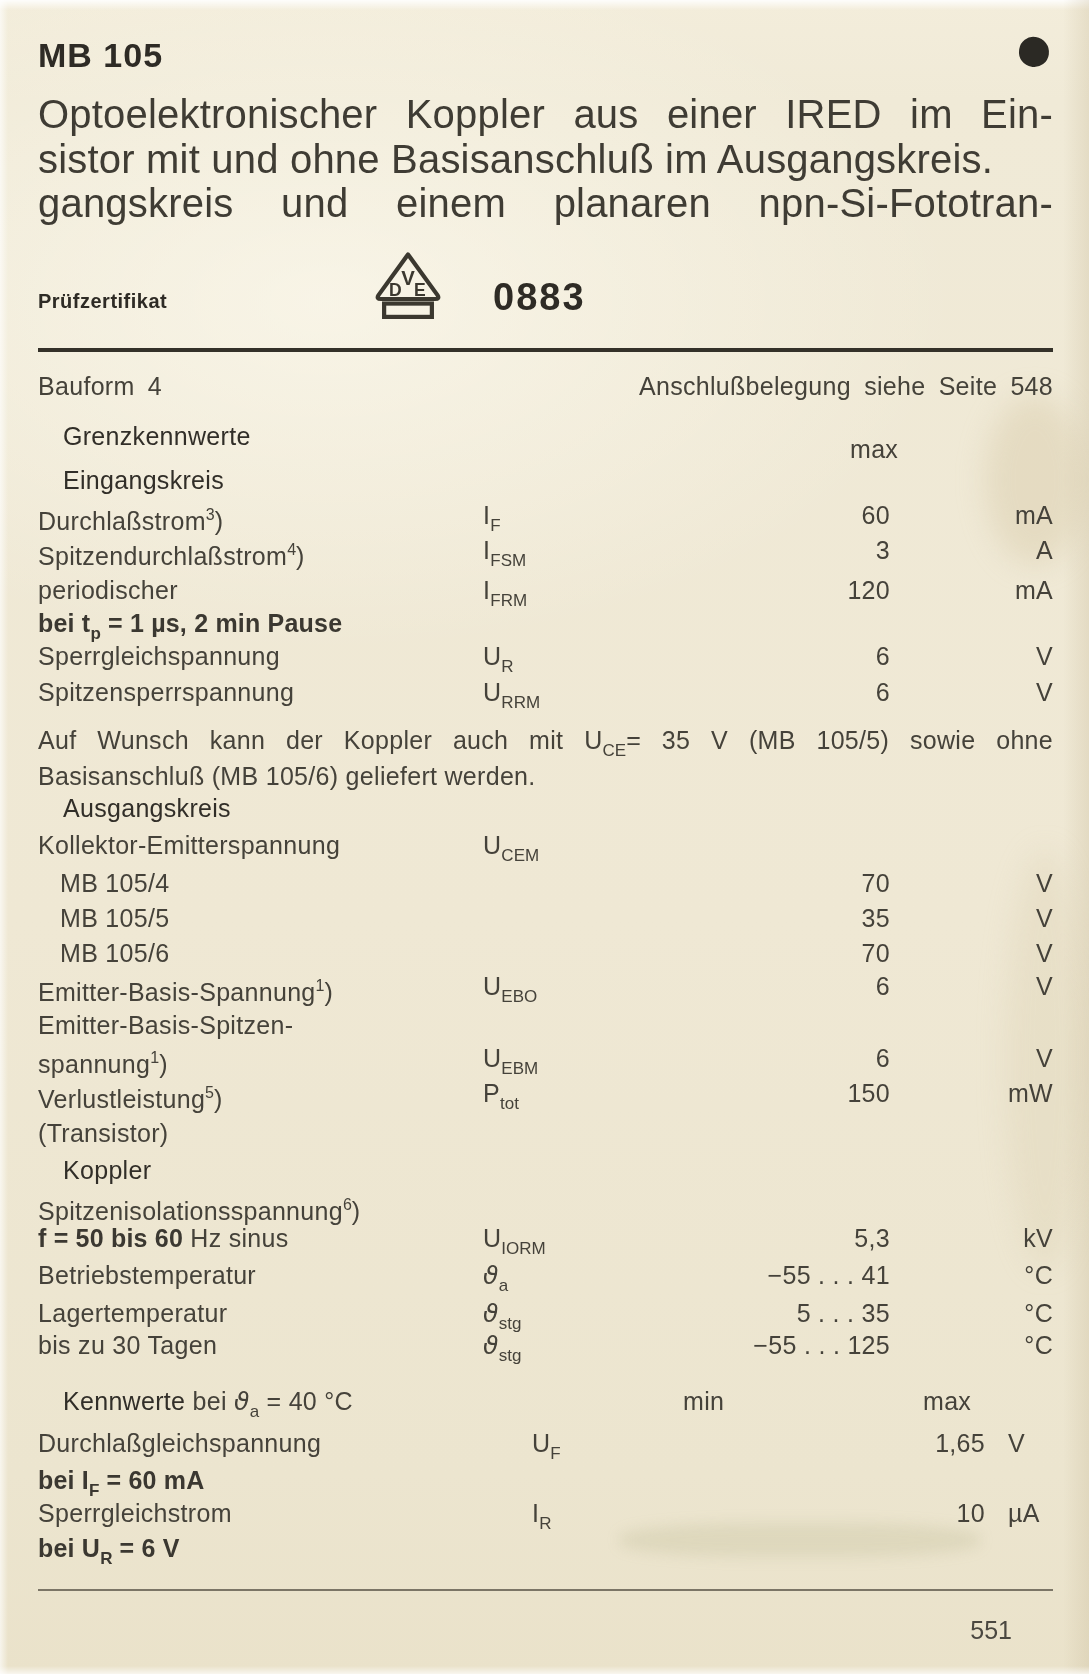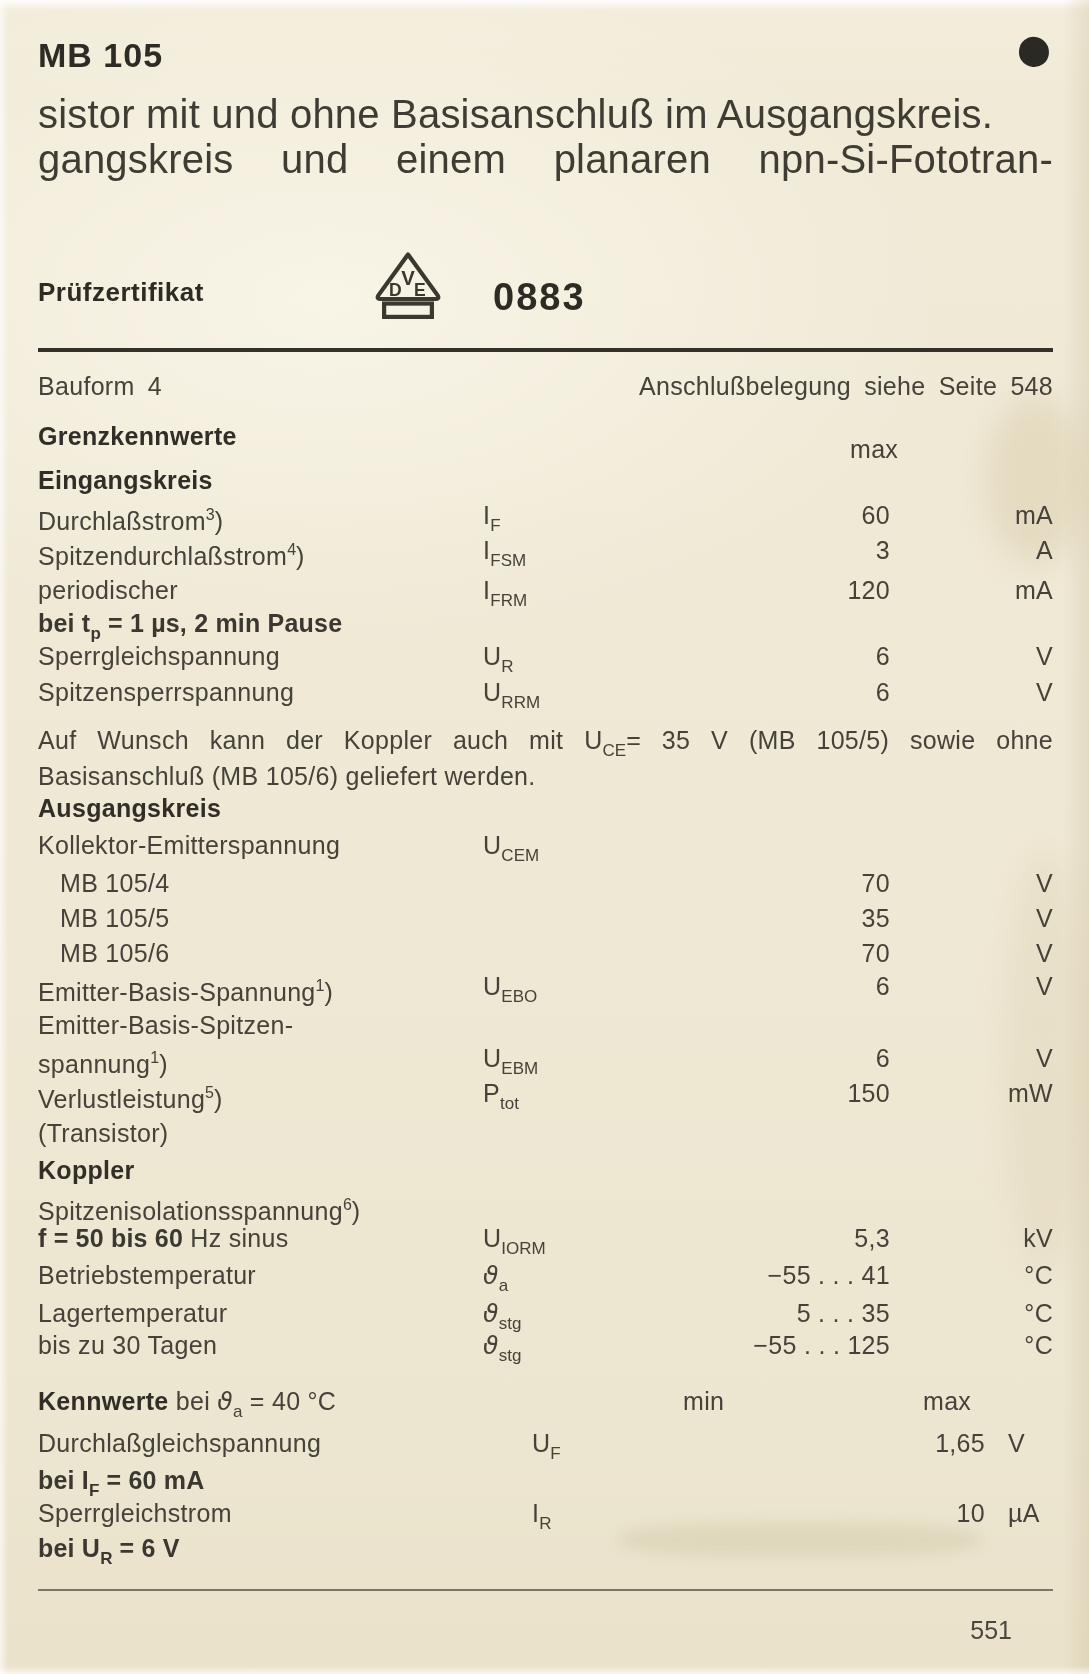--- a/index.html
+++ b/index.html
@@ -28,21 +28,21 @@
 
   
   .product-title { position:absolute; left:38px; top:35px; font-size:34px; line-height:40px;
                    font-weight:bold; color:#2e2b25; letter-spacing:1px; }
   .corner-dot { position:absolute; left:1019px; top:37px; width:30px; height:30px;
                 background:#2b2924; border-radius:48% 52% 50% 50%; transform:rotate(8deg); }
   .description { position:absolute; left:38px; top:92px; width:1015px;
                  font-size:40px; color:#3f3c34; letter-spacing:.2px; }
   .description .dline { line-height:44.5px; white-space:normal; }
   .description .jf { text-align:justify; text-align-last:justify; }
-  .cert-label { position:absolute; left:38px; top:275px; font-size:26px; line-height:34px;
+  .cert-label { position:absolute; left:38px; top:284px; font-size:20px; line-height:34px;
                 font-weight:bold; color:#2e2b25; letter-spacing:.5px;text-align:center; }
   .vde-logo { position:absolute; left:375px; top:250px; width:66px; height:72px; }
   .cert-number { position:absolute; left:493px; top:277px; font-size:38px; line-height:40px;
                  font-weight:bold; color:#2e2b25; letter-spacing:2px; }
 
   .rule-top    { position:absolute; left:38px; top:348px; width:1015px; height:4px; background:#343129; }
   .rule-bottom { position:absolute; left:38px; top:1589px; width:1015px; height:2px; background:#7b7566; }
 
   
   .row { position:absolute; left:38px; width:1015px; height:30px;
@@ -51,21 +51,21 @@
   .lbl.ind { left:22px; }
   .sym  { position:absolute; left:445px; }
   .sym2 { position:absolute; left:494px;text-align:center; }
   .val  { position:absolute; right:163px; text-align:right; }
   .unit { position:absolute; right:0;  text-align:right; }
   .val2 { position:absolute; right:68px; text-align:right; }
   .unit2{ position:absolute; left:970px; }
   .colhead-max  { position:absolute; left:812px; }
   .colhead-min2 { position:absolute; left:645px; }
   .colhead-max2 { position:absolute; left:885px; }
-  .b    { font-weight:bold; color:#312e28; }
+  .b    { font-weight:normal; color:#312e28;margin-left:25px; }
   .cond { font-weight:bold; color:#3b3831; letter-spacing:.2px; }
   .sp { font-size:16px; vertical-align:10px; letter-spacing:0; }
   .sb { font-size:17px; vertical-align:-7px; letter-spacing:0; }
   .th { font-family:"DejaVu Sans", sans-serif; font-style:italic; }
   .note { position:absolute; left:38px; width:1015px; font-size:25px; line-height:30px;
           letter-spacing:.3px; }
   .note.jf { text-align:justify; text-align-last:justify; }
   .wide { word-spacing:6px; }
   .info-right { position:absolute; right:0; }
   .page-number { position:absolute; left:38px; top:1615px; width:974px; height:30px;
@@ -81,20 +81,21 @@
   <div class="edge-right"></div>
   <div class="edge-bottom"></div>
   <div class="blob b1"></div>
   <div class="blob b2"></div>
   <div class="blob b3"></div>
 
   <div class="product-title">MB 105</div>
   <div class="corner-dot"></div>
 
   <div class="description">
+    <div class="dline jf">Optoelektronischer Koppler aus einer IRED im Ein-</div>
     <div class="dline">sistor mit und ohne Basisanschluß im Ausgangskreis.</div>
     <div class="dline jf">gangskreis und einem planaren npn-Si-Fototran-</div>
   </div>
 
   <div class="cert-label">Prüfzertifikat</div>
   <svg class="vde-logo" viewBox="0 0 94 102">
     <path d="M47 6 L89 64 Q92.5 69.5 85.5 69.5 L8.5 69.5 Q1.5 69.5 5 64 Z" fill="none" stroke="#3b382f" stroke-width="6" stroke-linejoin="round"></path>
     <rect x="13" y="76" width="68" height="19" fill="none" stroke="#3b382f" stroke-width="6"></rect>
     <text x="47" y="49" text-anchor="middle" font-size="29" font-weight="bold" font-family="Liberation Sans, sans-serif" fill="#3b382f">V</text>
     <text x="29" y="65" text-anchor="middle" font-size="25" font-weight="bold" font-family="Liberation Sans, sans-serif" fill="#3b382f">D</text>

